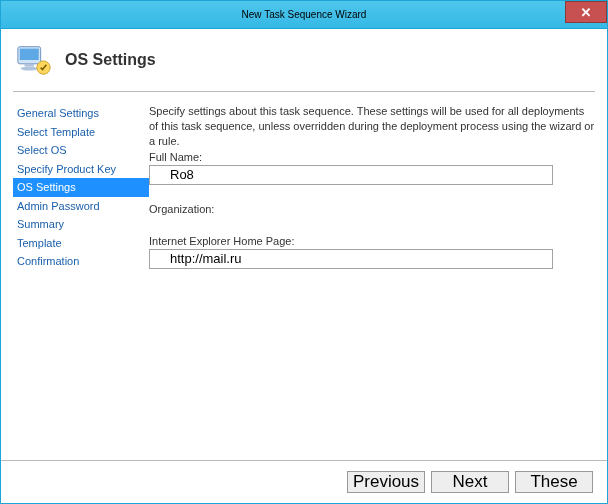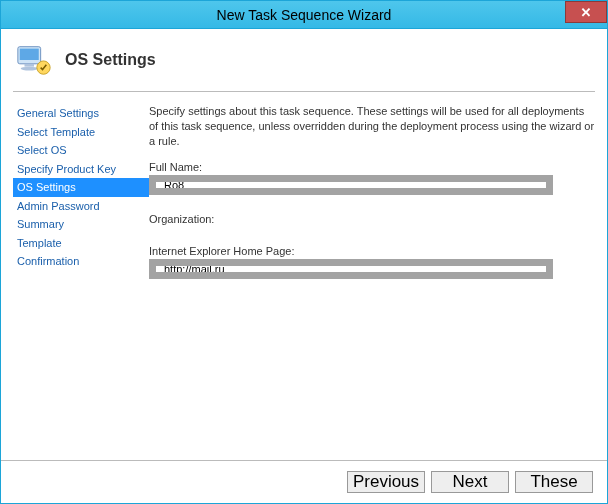--- a/index.html
+++ b/index.html
@@ -23,21 +23,21 @@
       height: 28px;
       background: linear-gradient(#4ec6ec, #35b9e6);
       display: flex;
       align-items: center;
       justify-content: center;
       position: relative;
       border-bottom: 1px solid #1ca5d8;
     }
     .titlebar-title {
       color: #000;
-      font-size: 14px;
+      font-size: 10px;
     }
     .close-btn {
       position: absolute;
       right: 0;
       top: 0;
       width: 42px;
       height: 22px;
       background: #c75050;
       border: 1px solid #8b3a3a;
       color: #fff;
@@ -92,39 +92,39 @@
       background: #1e90ff;
       color: #fff;
     }
     .main {
       flex: 1;
       display: flex;
       flex-direction: column;
     }
     .description {
       color: #333;
-      margin-bottom: 12px;
+      margin-bottom: 2px;
       line-height: 1.35;
     }
     .form-field {
       margin-bottom: 18px;
     }
     .form-label {
       color: #333;
       margin-bottom: 2px;
       display: block;
     }
     .form-input {
       width: 100%;
       max-width: 404px;
       height: 20px;
-      border: 7px solid #a3a3a3;
-      padding: 1px 8px;
+      border: 1px solid #a3a3a3;
+      padding: 1px 20px;
       font-family: inherit;
-      font-size: 11px;
+      font-size: 13px;
       outline: none;
     }
     .footer {
       border-top: 1px solid #bbb;
       padding: 10px 14px;
       display: flex;
       justify-content: flex-end;
       gap: 6px;
     }
     .btn {

